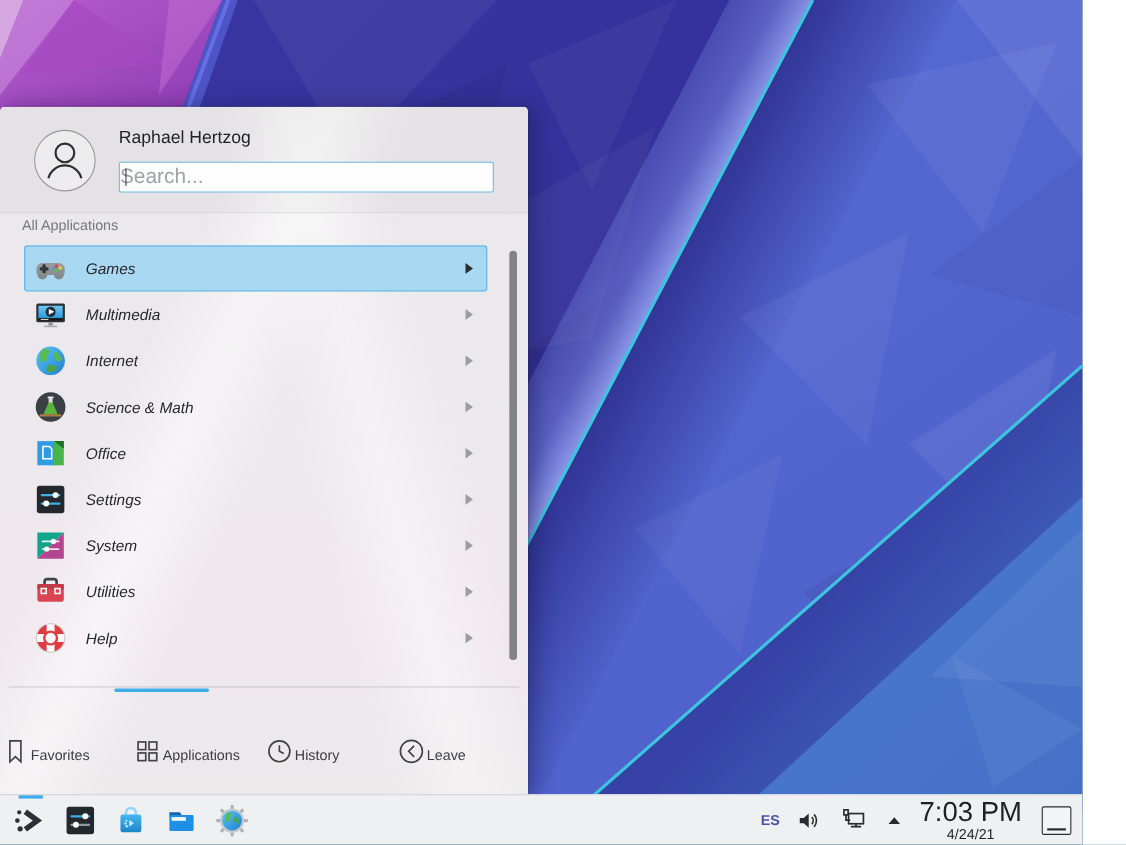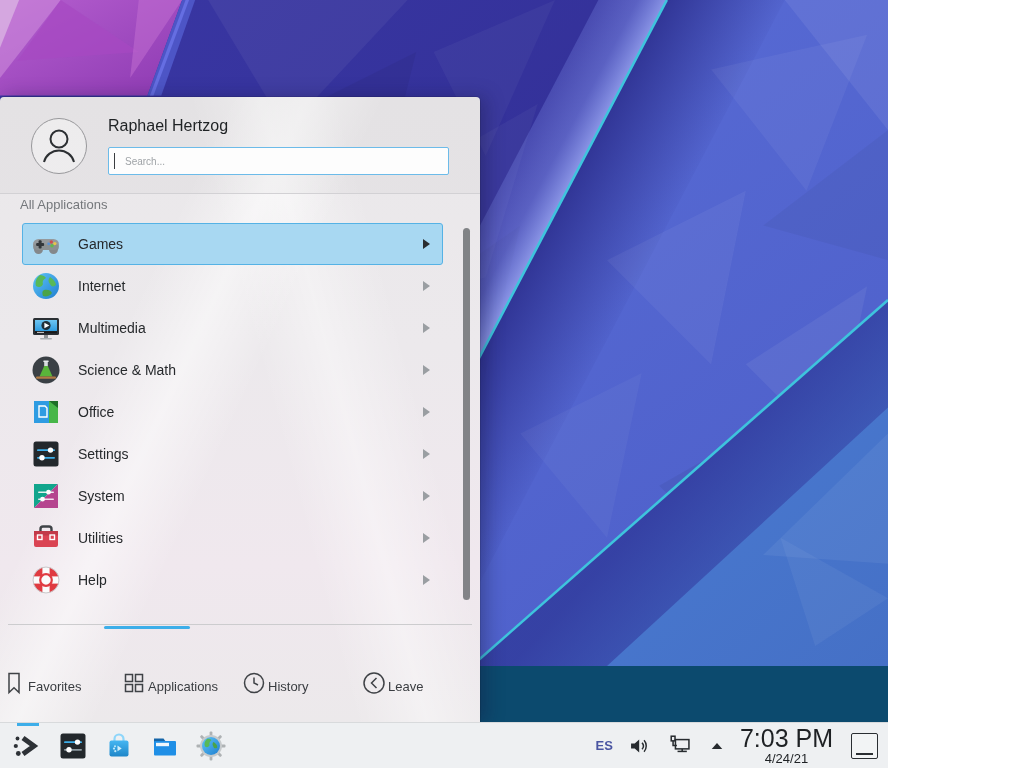--- a/index.html
+++ b/index.html
@@ -1,47 +1,47 @@
 <!DOCTYPE html>
 <html><head>
 <meta charset="utf-8">
 <style>
   html,body{margin:0;padding:0;}
   body{font-family:"Liberation Sans","DejaVu Sans",sans-serif;}
-  .screen{position:relative;width:888px;height:768px;overflow:hidden;background:#0c4a6e;}
+  .screen{position:relative;width:984px;height:768px;overflow:hidden;background:#0c4a6e;}
   .wallpaper{position:absolute;inset:0;}
 
   
   .kickoff{position:absolute;left:0;top:97px;width:480px;height:625px;
     background:
       linear-gradient(115deg, rgba(255,255,255,0) 30%, rgba(255,255,255,.5) 40%, rgba(255,255,255,0) 50%),
       linear-gradient(75deg, rgba(255,255,255,0) 55%, rgba(255,255,255,.4) 66%, rgba(255,255,255,0) 78%),
       linear-gradient(180deg,#eae8ea 0%,#ece9ec 40%,#f0e8ee 75%,#ece9eb 100%);
     border-radius:4px 4px 0 0;
     box-shadow:0 0 0 1px rgba(0,0,0,.10), 6px 0 18px rgba(20,20,60,.35);
   }
   .ko-header{position:absolute;top:0;left:0;right:0;height:96px;background:rgba(0,0,0,.025);
     border-bottom:1px solid #d2d1d4;border-radius:4px 4px 0 0;}
   .avatar{position:absolute;left:31px;top:21px;width:54px;height:54px;border-radius:50%;
     border:1px solid #98989b;background:rgba(255,255,255,.35);}
   .user-name{position:absolute;left:108px;top:20px;font-size:16px;color:#1f2224;}
   .search-box{position:absolute;left:108px;top:50px;width:341px;height:28px;box-sizing:border-box;
-    border:1px solid #6cbbe9;border-radius:2px;background:#fdfdfd;padding:0 16px;font-size:10px;color:#2a2d30;outline:none;
+    border:1px solid #6cbbe9;border-radius:2px;background:#fdfdfd;padding:0 0;font-size:19px;color:#2a2d30;outline:none;
     font-family:"Liberation Sans","DejaVu Sans",sans-serif;}
   .search-box::placeholder{color:#9fa3a7;}
   .search-caret{position:absolute;left:114px;top:56px;width:1px;height:16px;background:#3a3d40;}
 
   .section-label{position:absolute;left:20px;top:100px;font-size:13px;color:#74777b;}
 
   .menu-list{position:absolute;left:0;top:126px;width:100%;height:401px;overflow:hidden;}
   .row{position:relative;height:42px;margin:0 37px 0 22px;display:flex;align-items:center;
     border:1px solid transparent;border-radius:3px;box-sizing:border-box;}
   .row.selected{background:#a8d8f2;border-color:#55b2e5;}
   .ricon{width:32px;height:32px;margin-left:7px;flex:none;}
-  .rlabel{margin-left:16px;font-size:14px;color:#26292c;}
+  .rlabel{margin-left:16px;font-size:14px;color:#26292c;font-style:italic;}
   .arrow{margin-left:auto;margin-right:12px;flex:none;display:flex;}
   .arrow svg{display:block;}
 
   .scrollbar{position:absolute;right:10px;top:131px;width:7px;height:372px;border-radius:4px;background:#6f7174;opacity:.85;}
 
   .ko-separator{position:absolute;top:527px;left:8px;right:8px;height:1px;background:#ccccce;}
   .tab-indicator{position:absolute;top:529px;left:104px;width:86px;height:3px;border-radius:2px;}
 
   .tabbar{position:absolute;left:0;bottom:0;width:100%;height:97px;display:flex;}
   .tab{flex:1;display:flex;flex-direction:row;align-items:center;padding-top:18px;cursor:default;}
@@ -195,45 +195,45 @@
         <span class="arrow">
           <svg width="7" height="10" viewBox="0 0 7 10">
               <polygon points="0,0 7,5 0,10" fill="#2a2d30"></polygon>
             </svg>
         </span>
       </div>
 
 
       <div class="row">
         <svg class="ricon" viewBox="0 0 32 32">
-          <circle cx="16" cy="16" r="13" fill="url(#gGlobe)"></circle>
-          <path d="M10 5 C6 8 5 12 6 16 C9 18 12 17 13 14 C12 11 14 9 16 8 C15 6 12 5 10 5 Z" fill="#58b957"></path>
-          <path d="M20 7 C23 9 26 12 26 15 C24 17 21 17 20 14 C18 12 18 9 20 7 Z" fill="#58b957"></path>
-          <path d="M14 20 C17 19 21 20 22 23 C20 26 16 27 13 26 C12 23 12 21 14 20 Z" fill="#4aa348"></path>
-        </svg>
-        <span class="rlabel">Internet</span>
-        <span class="arrow">
-          <svg width="7" height="10" viewBox="0 0 7 10">
-              <polygon points="0,0 7,5 0,10" fill="#9a9ea2"></polygon>
-            </svg>
-        </span>
-      </div>
-
-      <div class="row">
-        <svg class="ricon" viewBox="0 0 32 32">
           <rect x="3" y="6" width="26" height="17" rx="1.5" fill="#2b3034"></rect>
           <rect x="5" y="8" width="22" height="11" fill="url(#gScreen)"></rect>
           <circle cx="16" cy="13.5" r="4.6" fill="#1a1d20" opacity=".88"></circle>
           <path d="M14.4 10.8 L19.4 13.5 L14.4 16.2 Z" fill="#ffffff"></path>
           <rect x="5" y="19.3" width="22" height="2" fill="#171a1c"></rect>
           <rect x="7" y="19.9" width="7" height="0.9" fill="#e8e8e8"></rect>
           <rect x="14" y="23" width="4" height="3" fill="#8f9396"></rect>
           <rect x="10" y="26" width="12" height="1.6" rx=".8" fill="#aab0b3"></rect>
         </svg>
         <span class="rlabel">Multimedia</span>
+        <span class="arrow">
+          <svg width="7" height="10" viewBox="0 0 7 10">
+              <polygon points="0,0 7,5 0,10" fill="#9a9ea2"></polygon>
+            </svg>
+        </span>
+      </div>
+
+      <div class="row">
+        <svg class="ricon" viewBox="0 0 32 32">
+          <circle cx="16" cy="16" r="13" fill="url(#gGlobe)"></circle>
+          <path d="M10 5 C6 8 5 12 6 16 C9 18 12 17 13 14 C12 11 14 9 16 8 C15 6 12 5 10 5 Z" fill="#58b957"></path>
+          <path d="M20 7 C23 9 26 12 26 15 C24 17 21 17 20 14 C18 12 18 9 20 7 Z" fill="#58b957"></path>
+          <path d="M14 20 C17 19 21 20 22 23 C20 26 16 27 13 26 C12 23 12 21 14 20 Z" fill="#4aa348"></path>
+        </svg>
+        <span class="rlabel">Internet</span>
         <span class="arrow">
           <svg width="7" height="10" viewBox="0 0 7 10">
               <polygon points="0,0 7,5 0,10" fill="#9a9ea2"></polygon>
             </svg>
         </span>
       </div>
 
       <div class="row">
         <svg class="ricon" viewBox="0 0 32 32">
           <circle cx="16" cy="16" r="13.5" fill="#3a4045"></circle>

